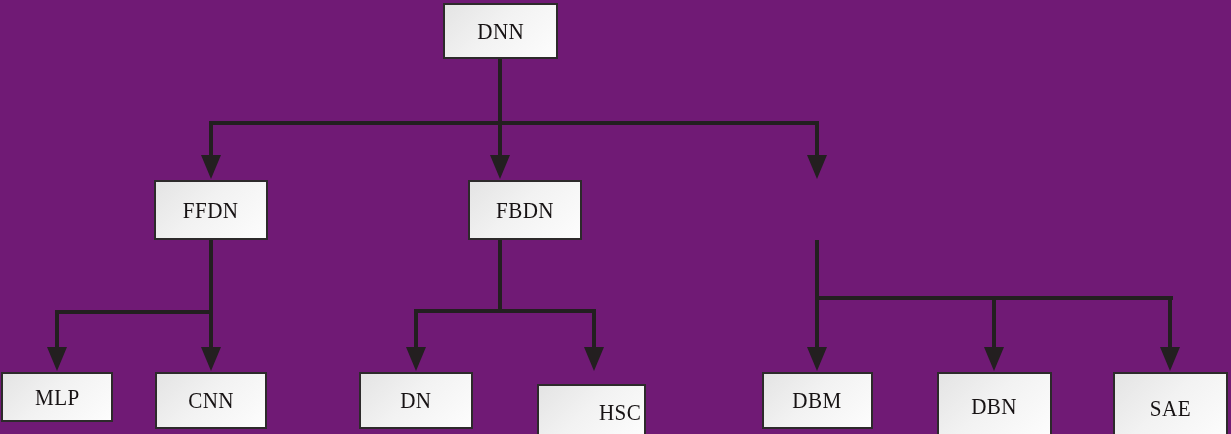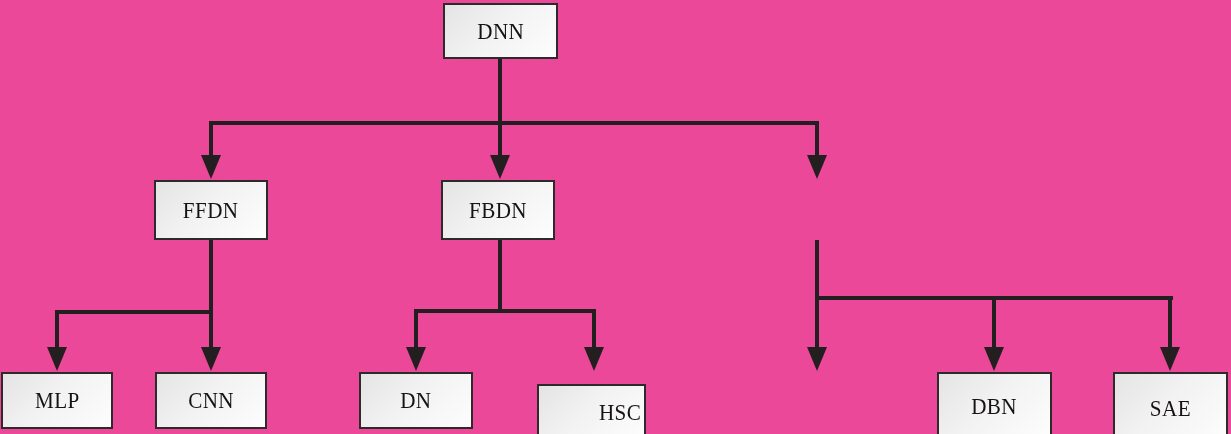--- a/index.html
+++ b/index.html
@@ -4,21 +4,21 @@
 <style>
   html, body {
     margin: 0;
     padding: 0;
     background: #ffffff;
   }
   .canvas {
     position: relative;
     width: 1231px;
     height: 434px;
-    background: #ec4899;
+    background: #701a75;
     overflow: hidden;
     font-family: "Liberation Serif", serif;
   }
   .node {
     position: absolute;
     box-sizing: border-box;
     border: 2px solid #2d2a2b;
     background: linear-gradient(135deg, #e4e4e4 0%, #f2f2f2 45%, #fdfdfd 100%);
     display: flex;
     align-items: center;
@@ -80,36 +80,39 @@
   <div class="arrowhead" style="left:984px;  top:347px;"></div>
   <div class="arrowhead" style="left:1160px; top:347px;"></div>
 
   <div class="node" style="left:443px; top:3px;   width:115px; height:56px;">
     <span class="lbl">DNN</span>
   </div>
 
   <div class="node" style="left:154px; top:180px; width:114px; height:60px;text-align:center;">
     <span class="lbl">FFDN</span>
   </div>
-  <div class="node" style="left:441px; top:180px; width:114px; height:60px;text-align:center;">
+  <div class="node" style="left:468px; top:180px; width:114px; height:60px;text-align:center;">
     <span class="lbl">FBDN</span>
   </div>
 
-  <div class="node" style="left:1px;    top:372px; width:112px; height:57px;text-align:right;">
+  <div class="node" style="left:1px;    top:372px; width:112px; height:50px;text-align:right;">
     <span class="lbl">MLP</span>
   </div>
   <div class="node" style="left:359px;  top:372px; width:114px; height:57px;">
     <span class="lbl">DN</span>
   </div>
   <div class="node" style="left:155px;  top:372px; width:112px; height:57px;">
     <span class="lbl">CNN</span>
   </div>
   <div class="node" style="left:537px;  top:384px; width:109px; height:57px;justify-content:flex-end;">
     <span class="lbl">HSC</span>
   </div>
+  <div class="node" style="left:762px;  top:372px; width:111px; height:57px;">
+    <span class="lbl">DBM</span>
+  </div>
   <div class="node" style="left:937px;  top:372px; width:115px; height:68px;">
     <span class="lbl">DBN</span>
   </div>
   <div class="node" style="left:1113px; top:372px; width:115px; height:72px;">
     <span class="lbl">SAE</span>
   </div>
 
 </div>
 
 </body></html>

